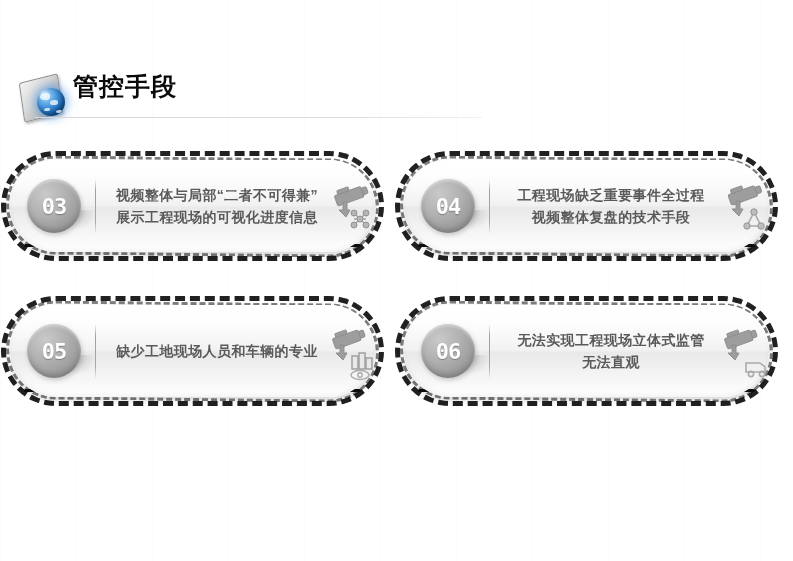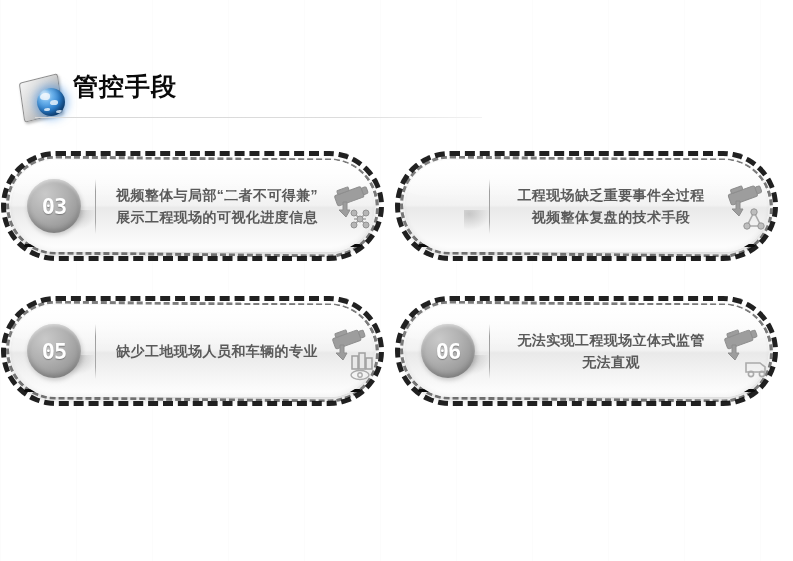--- a/index.html
+++ b/index.html
@@ -306,20 +306,23 @@
     </svg>
   </div>
 </div>
 
 <div class="card card-02">
   <div class="card-dash"></div>
   <div class="card-dash-b"></div>
   <div class="card-underline"></div>
   <div class="card-pill"></div>
   <div class="badge-shadow"></div>
+  <div class="badge">
+    <span class="badge-num">04</span>
+  </div>
   <div class="divider"></div>
   <div class="card-text">
     <div class="card-line">工程现场缺乏重要事件全过程</div>
     <div class="card-line">视频整体复盘的技术手段</div>
   </div>
   <div class="cam-icon">
     <svg viewBox="0 0 52 56" width="52" height="56" aria-hidden="true">
       <g fill="#9a9a9a" stroke="#8a8a8a" stroke-width="1">
         <g transform="rotate(-20 26 18)">
           <rect x="10" y="9" width="28" height="11" rx="2"></rect>

